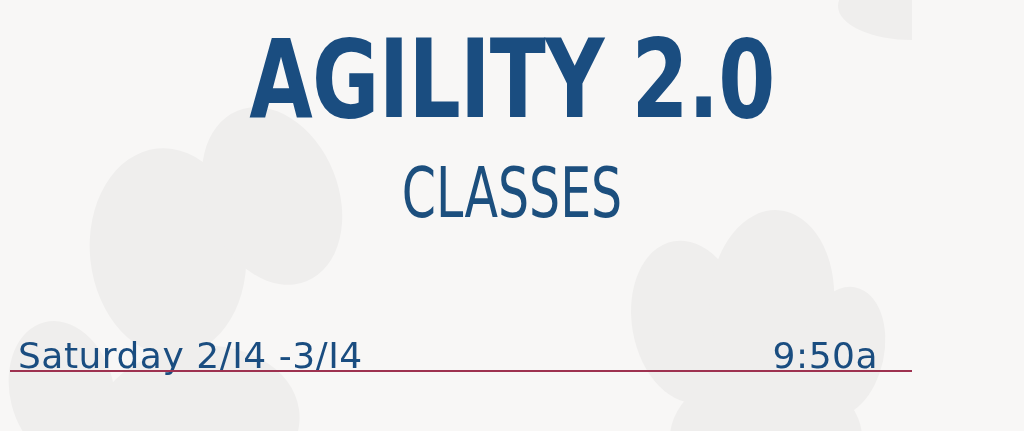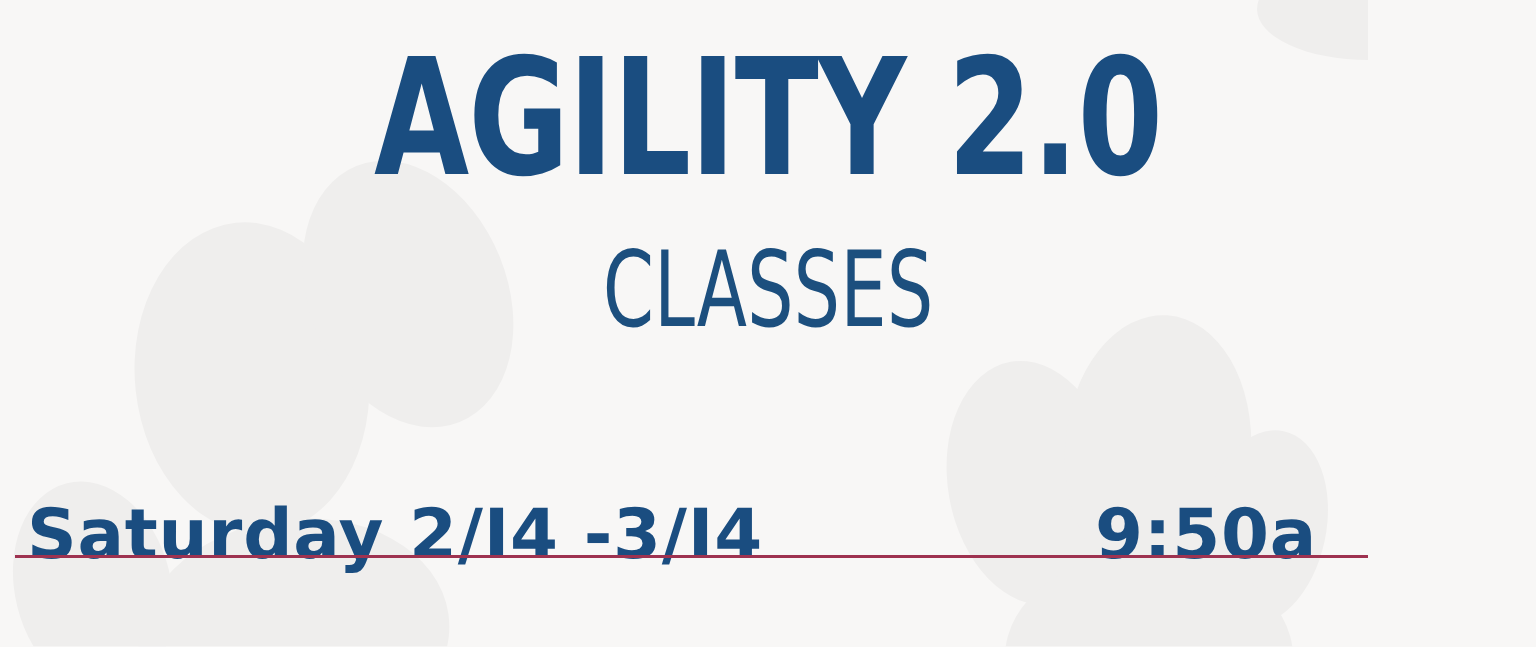--- a/index.html
+++ b/index.html
@@ -81,22 +81,22 @@
     right: 34px;
     top: 308px;
     height: 54px;
     display: flex;
     align-items: center;
     justify-content: space-between;
   }
 
   .schedule-text {
     font-family: "DejaVu Sans", sans-serif;
-    font-weight: bold;
-    font-size: 46px;
+    font-weight: normal;
+    font-size: 36px;
     line-height: 46px;
     color: #1a4d80;
     letter-spacing: 0.5px;
     white-space: nowrap;
     margin-top: 41px;
   }
 
   #schedule-date { text-align: left; }
   #schedule-time { text-align: right; }
 

